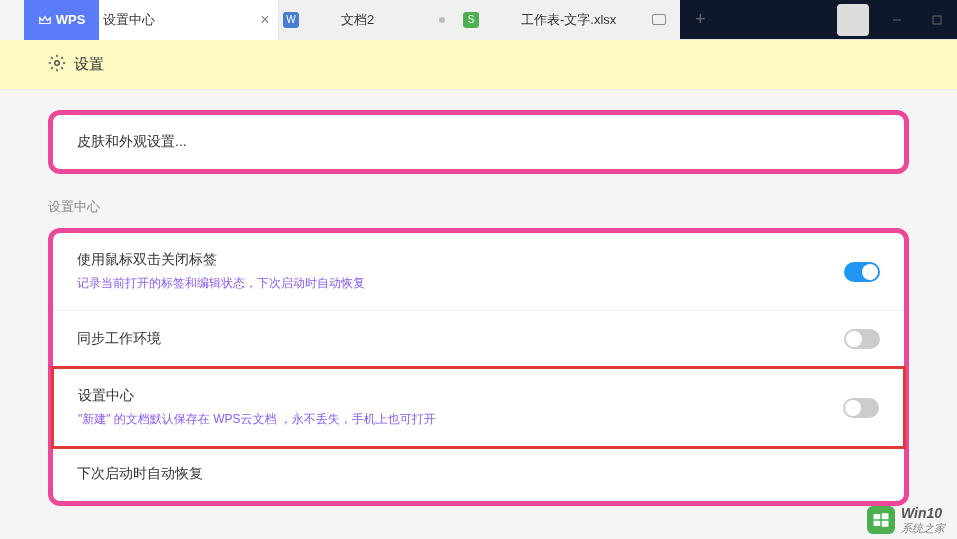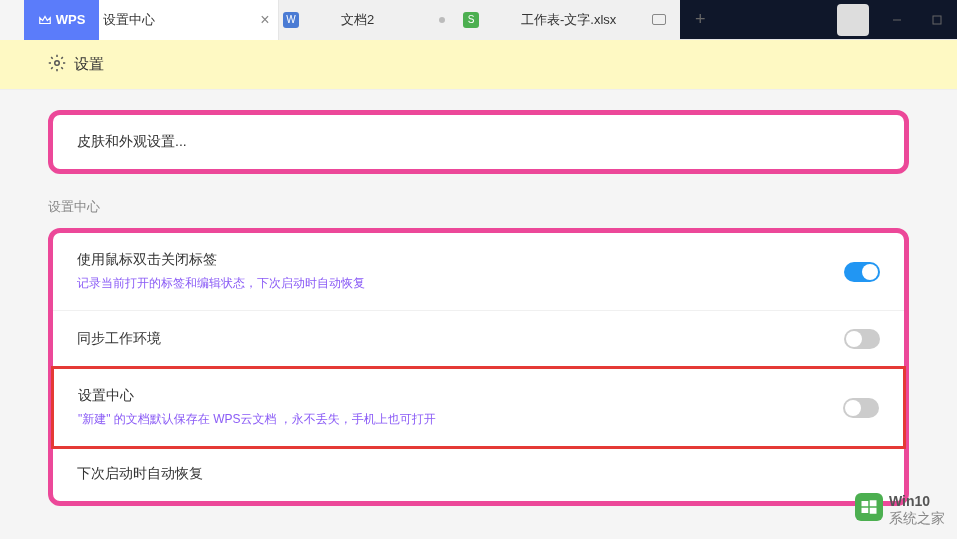--- a/index.html
+++ b/index.html
@@ -191,40 +191,41 @@
       height: 16px;
       background: #fff;
       border-radius: 50%;
       top: 2px;
     }
     .toggle.on::after { right: 2px; }
     .toggle.off::after { left: 2px; }
     .watermark {
       position: absolute;
       right: 12px;
-      bottom: 12px;
-      display: flex;
-      align-items: flex-start;
+      bottom: 4px;
+      display: flex;
+      align-items: center;
       color: #3a3;
       font-size: 12px;
+      font-style: italic;
     }
     .watermark-icon {
       width: 28px;
       height: 28px;
       background: #4caf50;
       border-radius: 6px;
       display: flex;
       align-items: center;
       justify-content: center;
       margin-right: 6px;
       position: relative;
     }
     .watermark-text { display: flex; flex-direction: column; line-height: 1.2; }
     .wm-top { font-size: 14px; font-weight: bold; color: #555; }
-    .wm-bot { font-size: 14px; color: #888; }
+    .wm-bot { font-size: 11px; color: #888; }
   </style>
 </head>
 <body>
 
 <div class="titlebar">
   <div class="wps-logo">
     <svg width="14" height="14" viewBox="0 0 24 24" fill="none" stroke="#fff" stroke-width="2">
         <path d="M3 18 L3 8 L8 13 L12 6 L16 13 L21 8 L21 18 Z"></path>
       </svg>
     <span>WPS</span>

